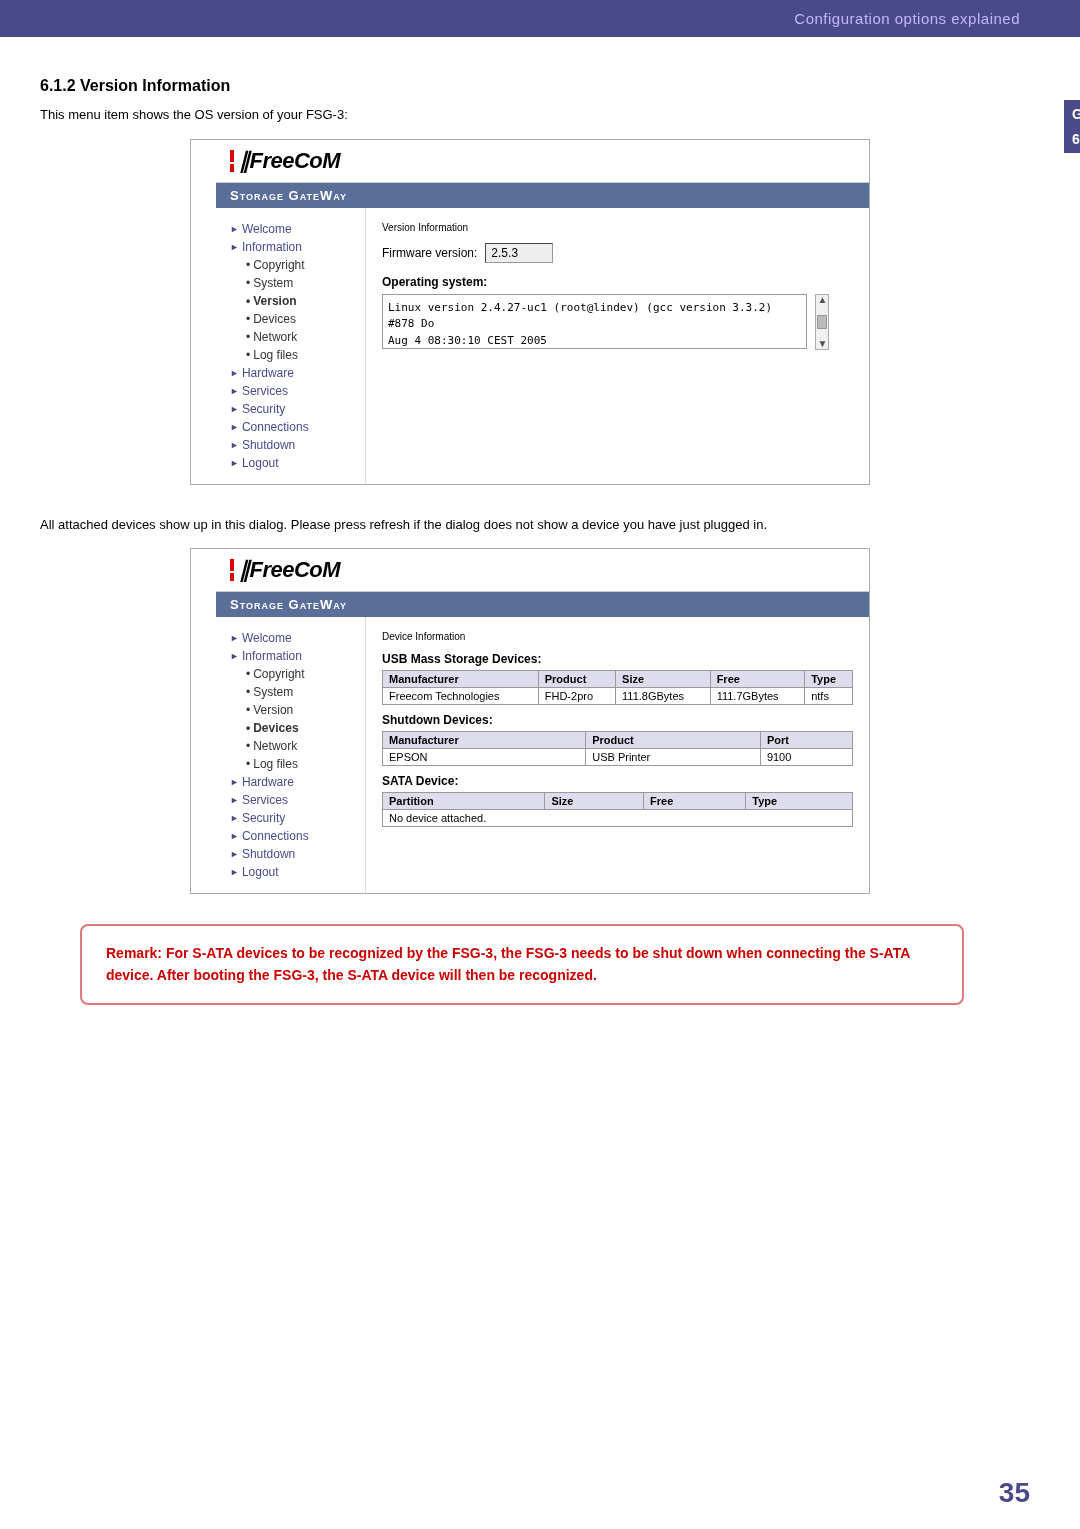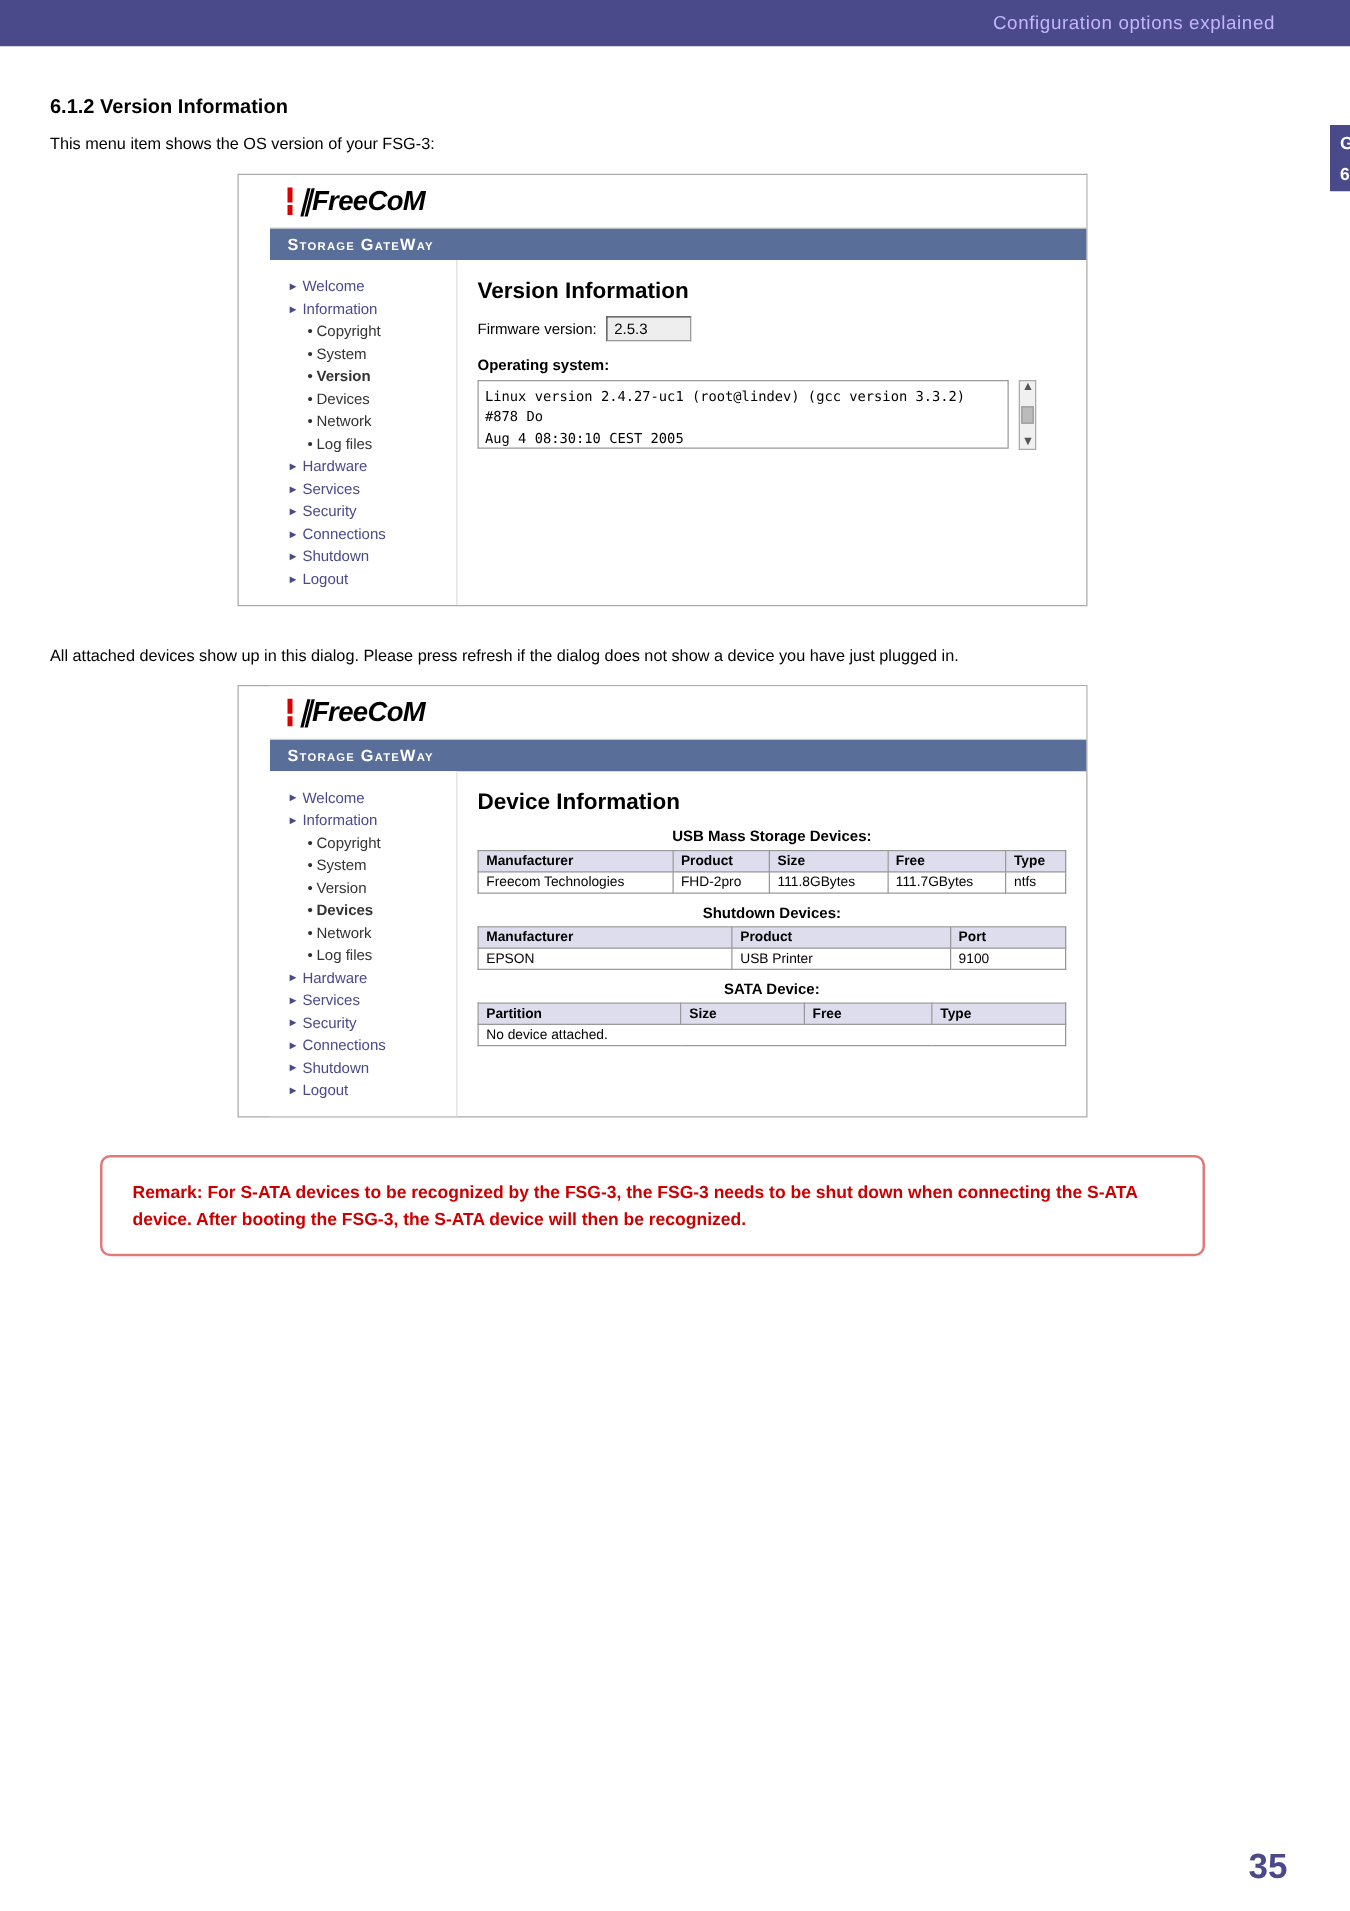--- a/index.html
+++ b/index.html
@@ -167,22 +167,22 @@
     }
 
     
     .panel-main {
       flex: 1;
       padding: 14px 16px;
       font-size: 12px;
     }
 
     .panel-section-title {
-      font-weight: bold;
-      font-size: 18px;
+      font-weight: normal;
+      font-size: 10px;
       margin-bottom: 10px;
     }
 
     
     .firmware-row {
       display: flex;
       align-items: center;
       gap: 8px;
       margin-bottom: 12px;
     }
@@ -236,21 +236,20 @@
       width: 10px;
       height: 14px;
       background: #bbb;
       border: 1px solid #999;
     }
 
     
     .usb-section-title {
       font-weight: bold;
       margin: 6px 0 4px 0;
-      text-align: center;
     }
 
     .data-table {
       border-collapse: collapse;
       font-size: 11px;
       width: 100%;
       margin-bottom: 8px;
     }
 
     .data-table th {

